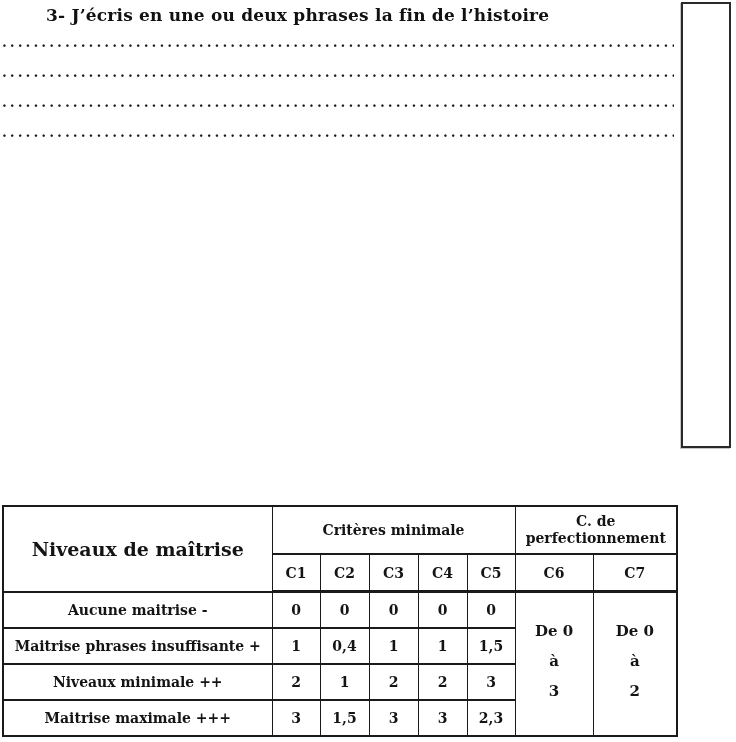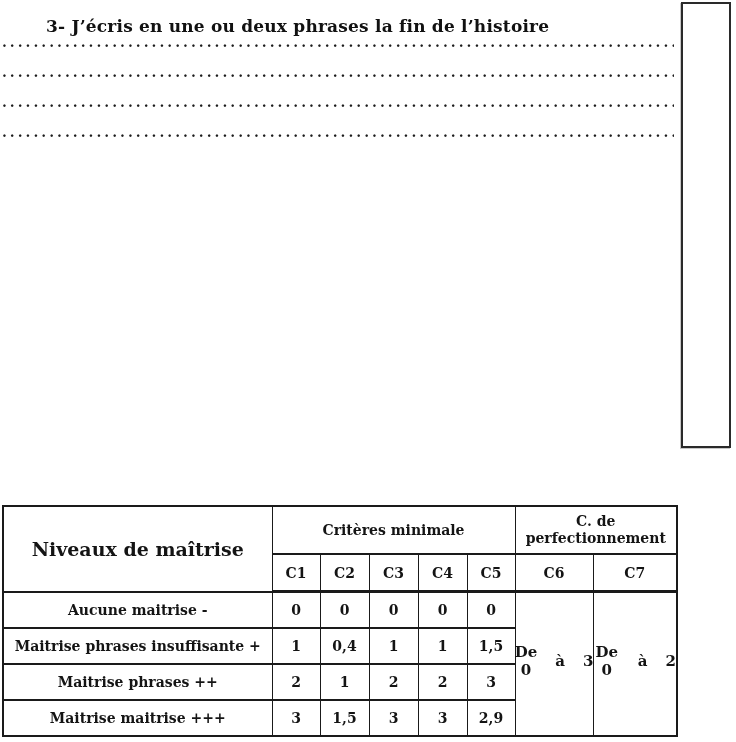--- a/index.html
+++ b/index.html
@@ -10,21 +10,21 @@
     background: #ffffff;
     font-family: "DejaVu Serif", "Liberation Serif", serif;
     color: #111111;
     overflow: hidden;
   }
 
   
   .exercise-title {
     position: absolute;
     left: 46px;
-    top: 16px;
+    top: 5px;
     font-size: 17px;
     font-weight: bold;
     letter-spacing: 0.2px;
     white-space: nowrap;
   }
 
   
   .dotted-line {
     position: absolute;
     left: 2px;
@@ -88,24 +88,24 @@
     text-align: left;
     padding-left: 8px;
   }
   .group-label { line-height: 1.25; }
   td.range-cell {
     vertical-align: middle;
     font-size: 15px;
   }
   .range-stack {
     display: flex;
-    flex-direction: row;
+    flex-direction: column;
     align-items: center;
     justify-content: center;
-    gap: 18px;
+    gap: 12px;
     height: 100%;
     padding-bottom: 6px;
   }
 </style>
 </head>
 <body>
 
 <div class="page">
 
   <div class="exercise-title">3- J’écris en une ou deux phrases la fin de l’histoire</div>
@@ -169,31 +169,31 @@
       </tr>
       <tr>
         <td class="row-label">Maitrise phrases insuffisante +</td>
         <td>1</td>
         <td>0,4</td>
         <td>1</td>
         <td>1</td>
         <td>1,5</td>
       </tr>
       <tr>
-        <td class="row-label">Maitrise phrases ++</td>
+        <td class="row-label">Niveaux minimale ++</td>
         <td>2</td>
         <td>1</td>
         <td>2</td>
         <td>2</td>
         <td>3</td>
       </tr>
       <tr>
-        <td class="row-label">Maitrise maitrise +++</td>
+        <td class="row-label">Maitrise maximale +++</td>
         <td>3</td>
         <td>1,5</td>
         <td>3</td>
         <td>3</td>
-        <td>2,9</td>
+        <td>2,3</td>
       </tr>
     </tbody>
   </table>
 
 </div>
 
 </body></html>

